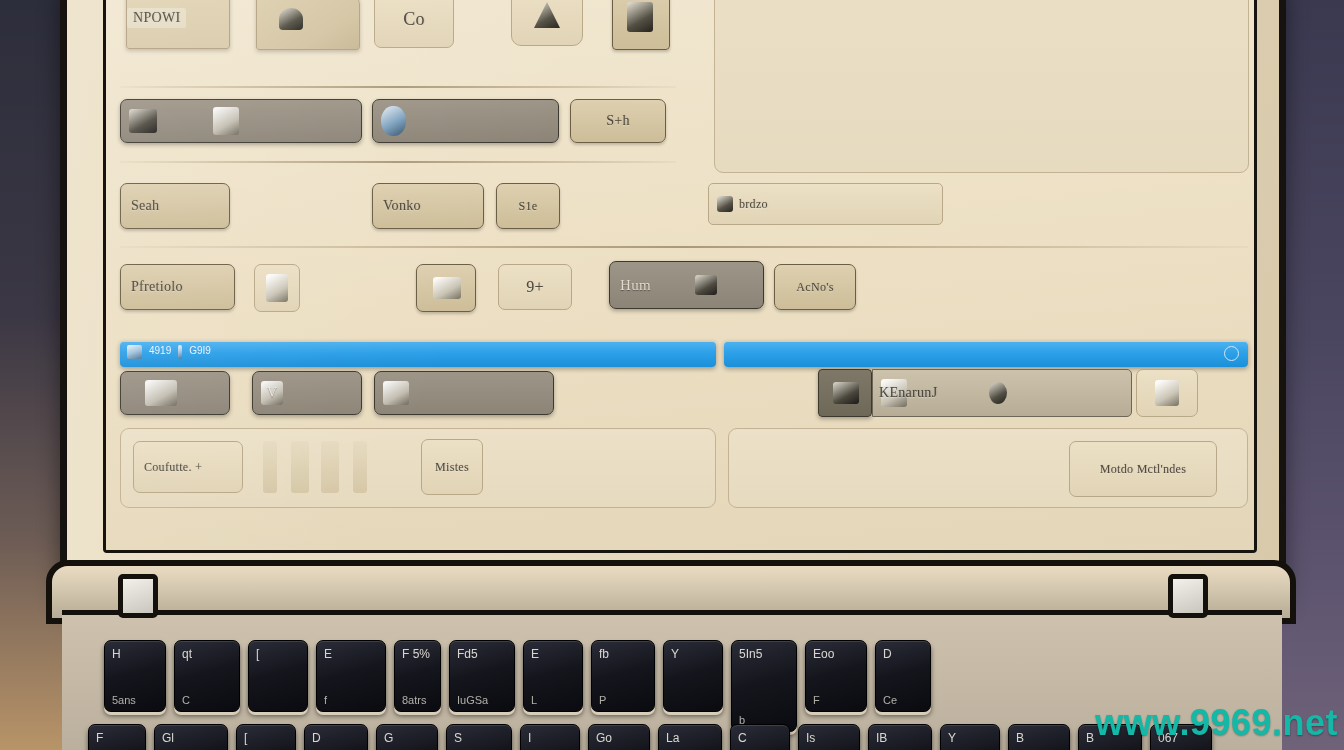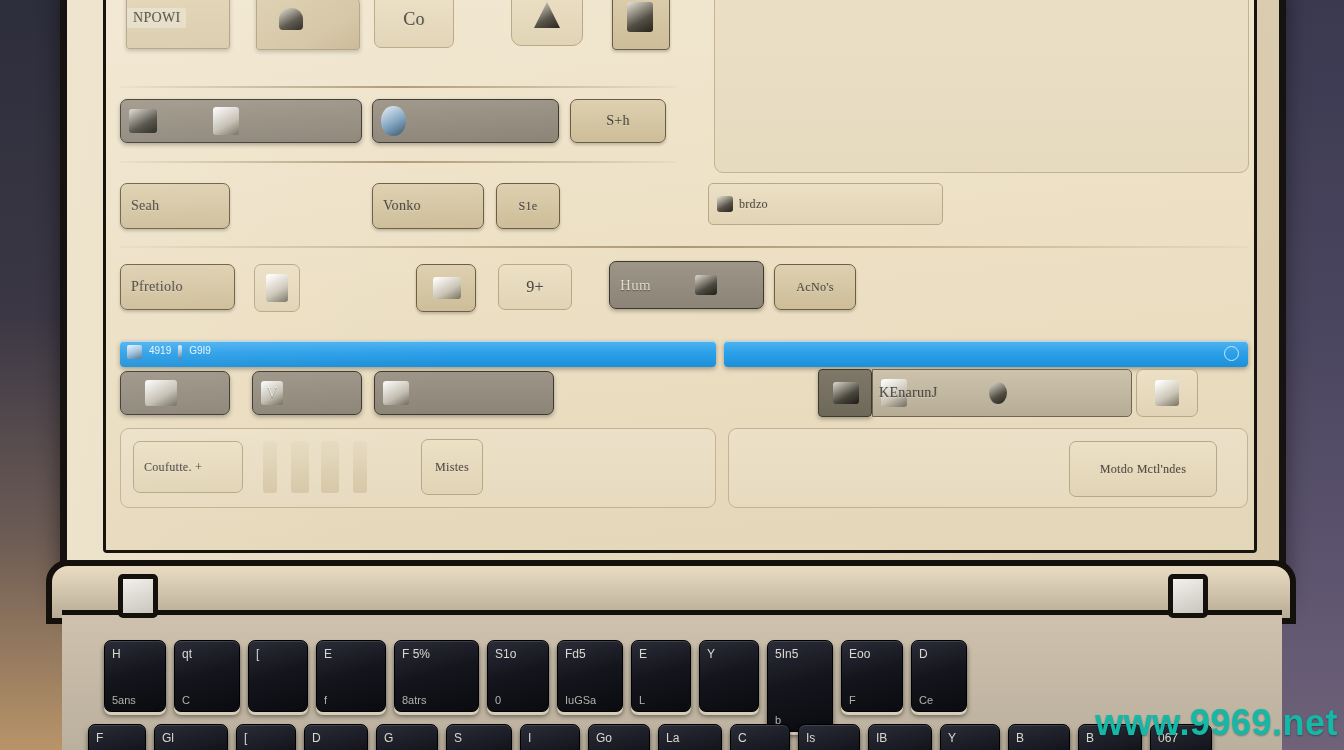--- a/index.html
+++ b/index.html
@@ -281,36 +281,36 @@
               <span class="kl2">C</span>
             </div>
             <div class="key" style="width: 60px; height: 72px;">
               <span class="kl">[</span>
               <span class="kl2"></span>
             </div>
             <div class="key" style="width: 70px; height: 72px;">
               <span class="kl">E</span>
               <span class="kl2">f</span>
             </div>
-            <div class="key" style="width: 85px; height: 72px;">
+            <div class="key" style="width: 47px; height: 72px;">
               <span class="kl">F 5%</span>
               <span class="kl2">8atrs</span>
-            </div>
-            <div class="key" style="width: 62px; height: 72px;">
-              <span class="kl">S1o</span>
-              <span class="kl2">0</span>
             </div>
             <div class="key" style="width: 66px; height: 72px;">
               <span class="kl">Fd5</span>
               <span class="kl2">IuGSa</span>
             </div>
             <div class="key" style="width: 60px; height: 72px;">
               <span class="kl">E</span>
               <span class="kl2">L</span>
             </div>
+            <div class="key" style="width: 64px; height: 72px;">
+              <span class="kl">fb</span>
+              <span class="kl2">P</span>
+            </div>
             <div class="key" style="width: 60px; height: 72px;">
               <span class="kl">Y</span>
               <span class="kl2"></span>
             </div>
             <div class="key" style="width: 66px; height: 92px;">
               <span class="kl">5In5</span>
               <span class="kl2">b</span>
             </div>
             <div class="key" style="width: 62px; height: 72px;">
               <span class="kl">Eoo</span>

